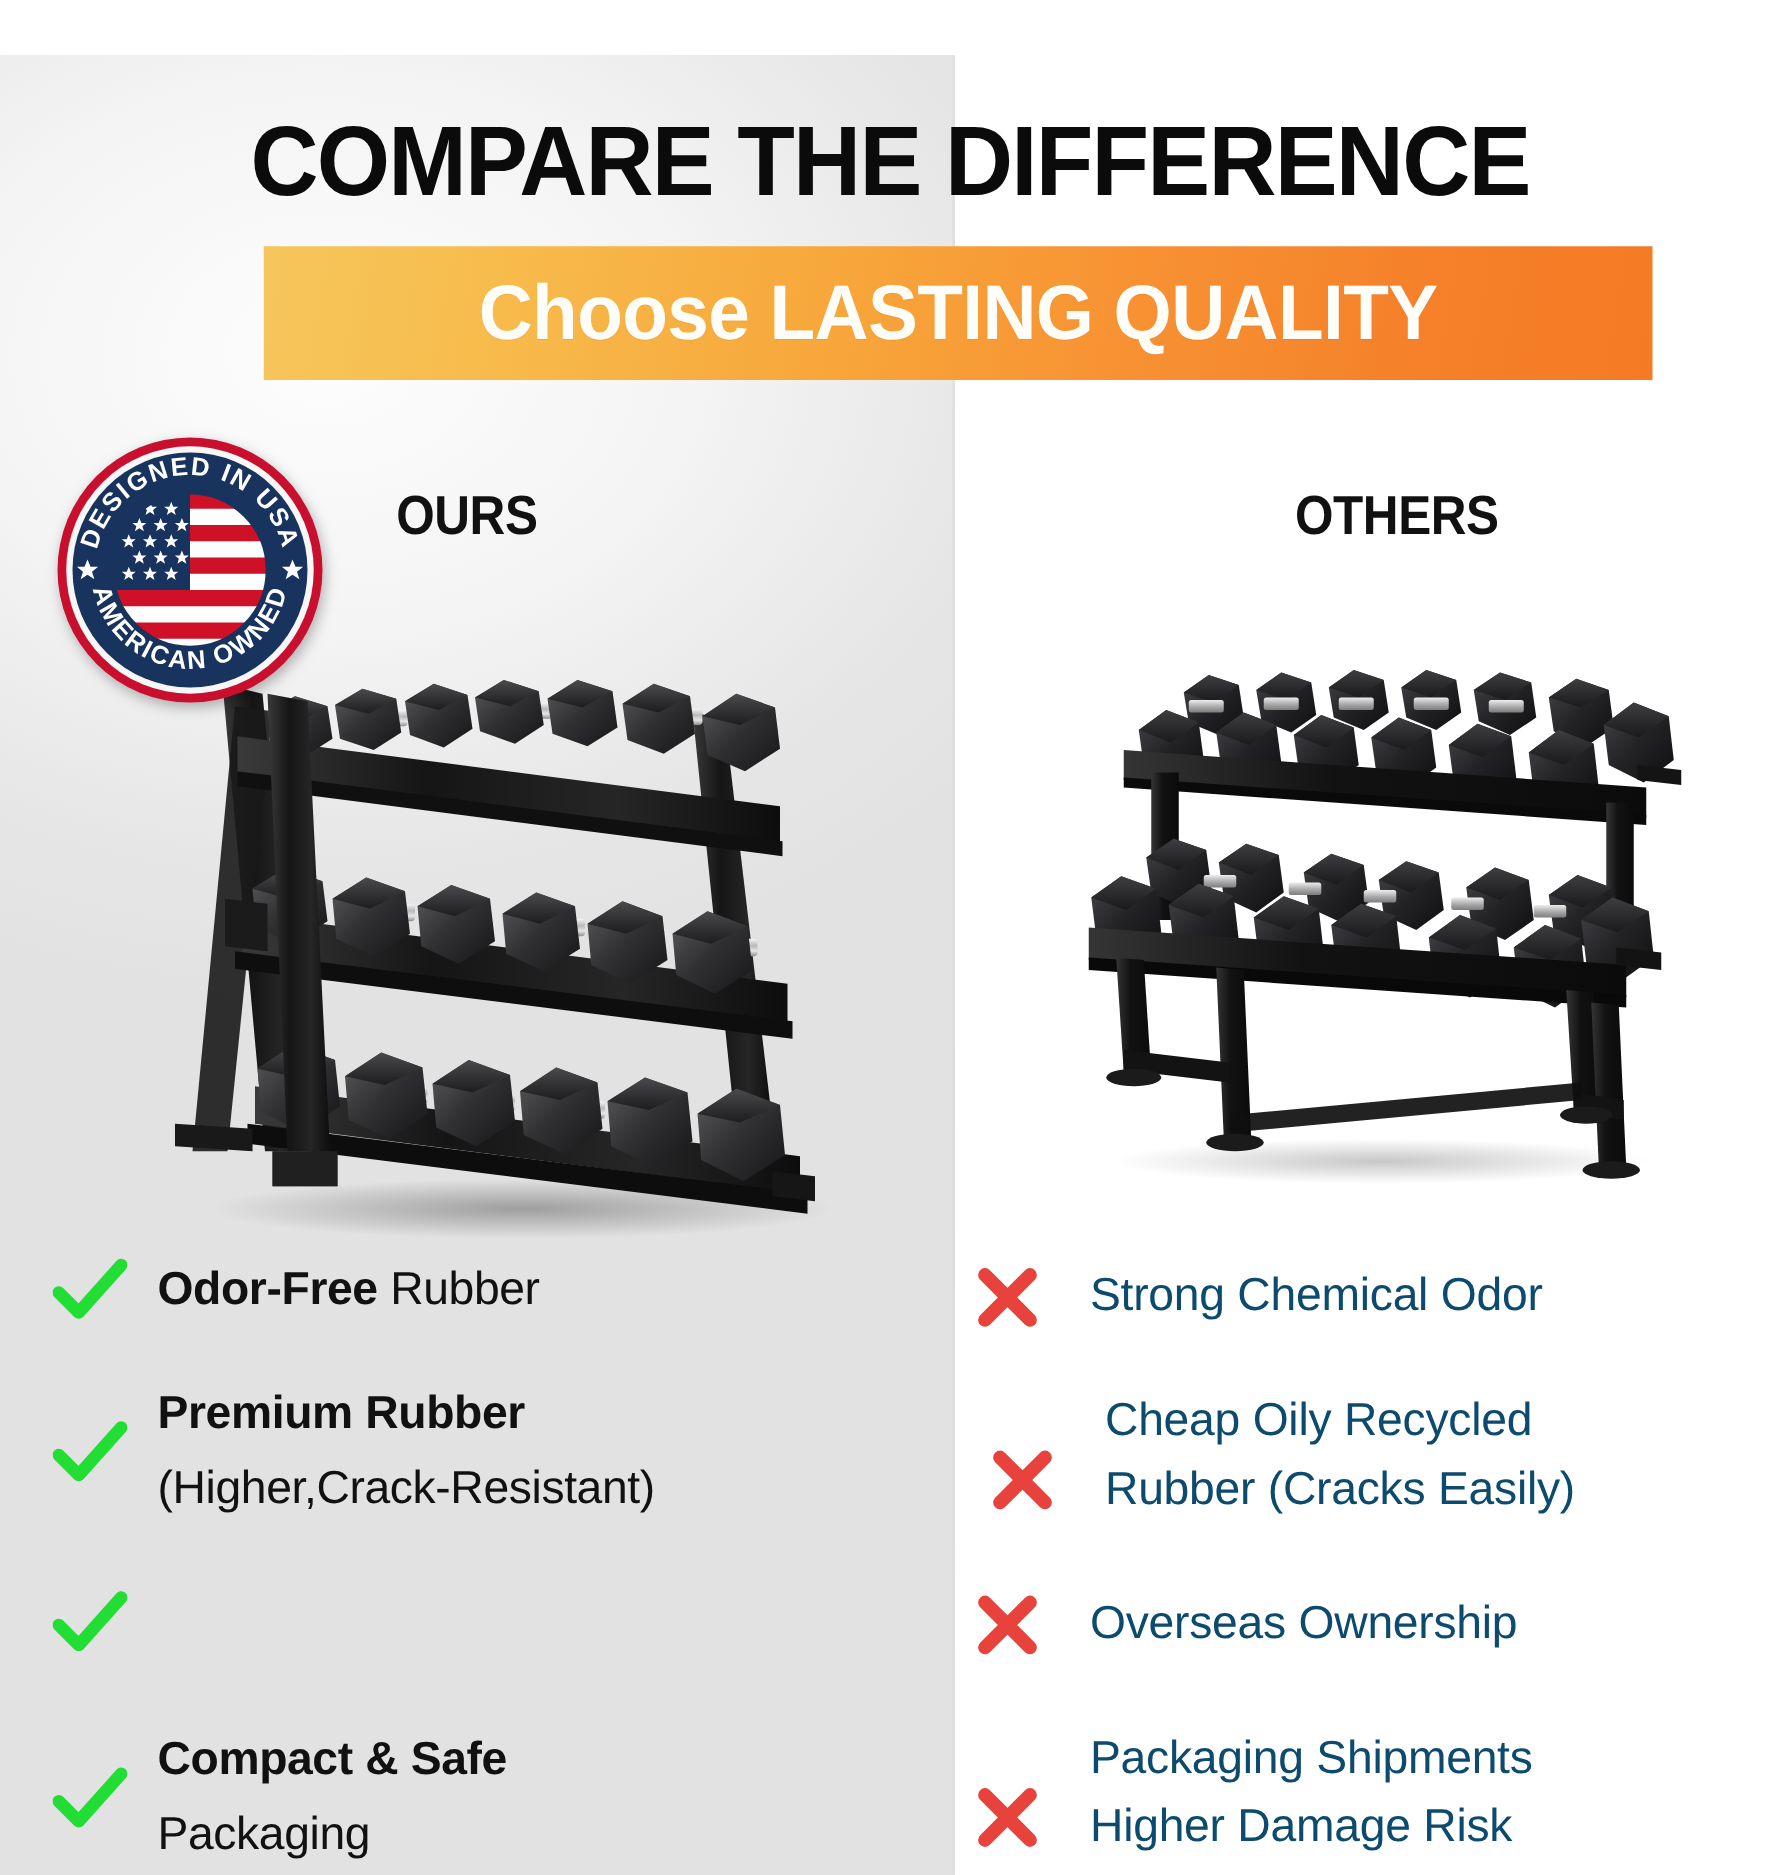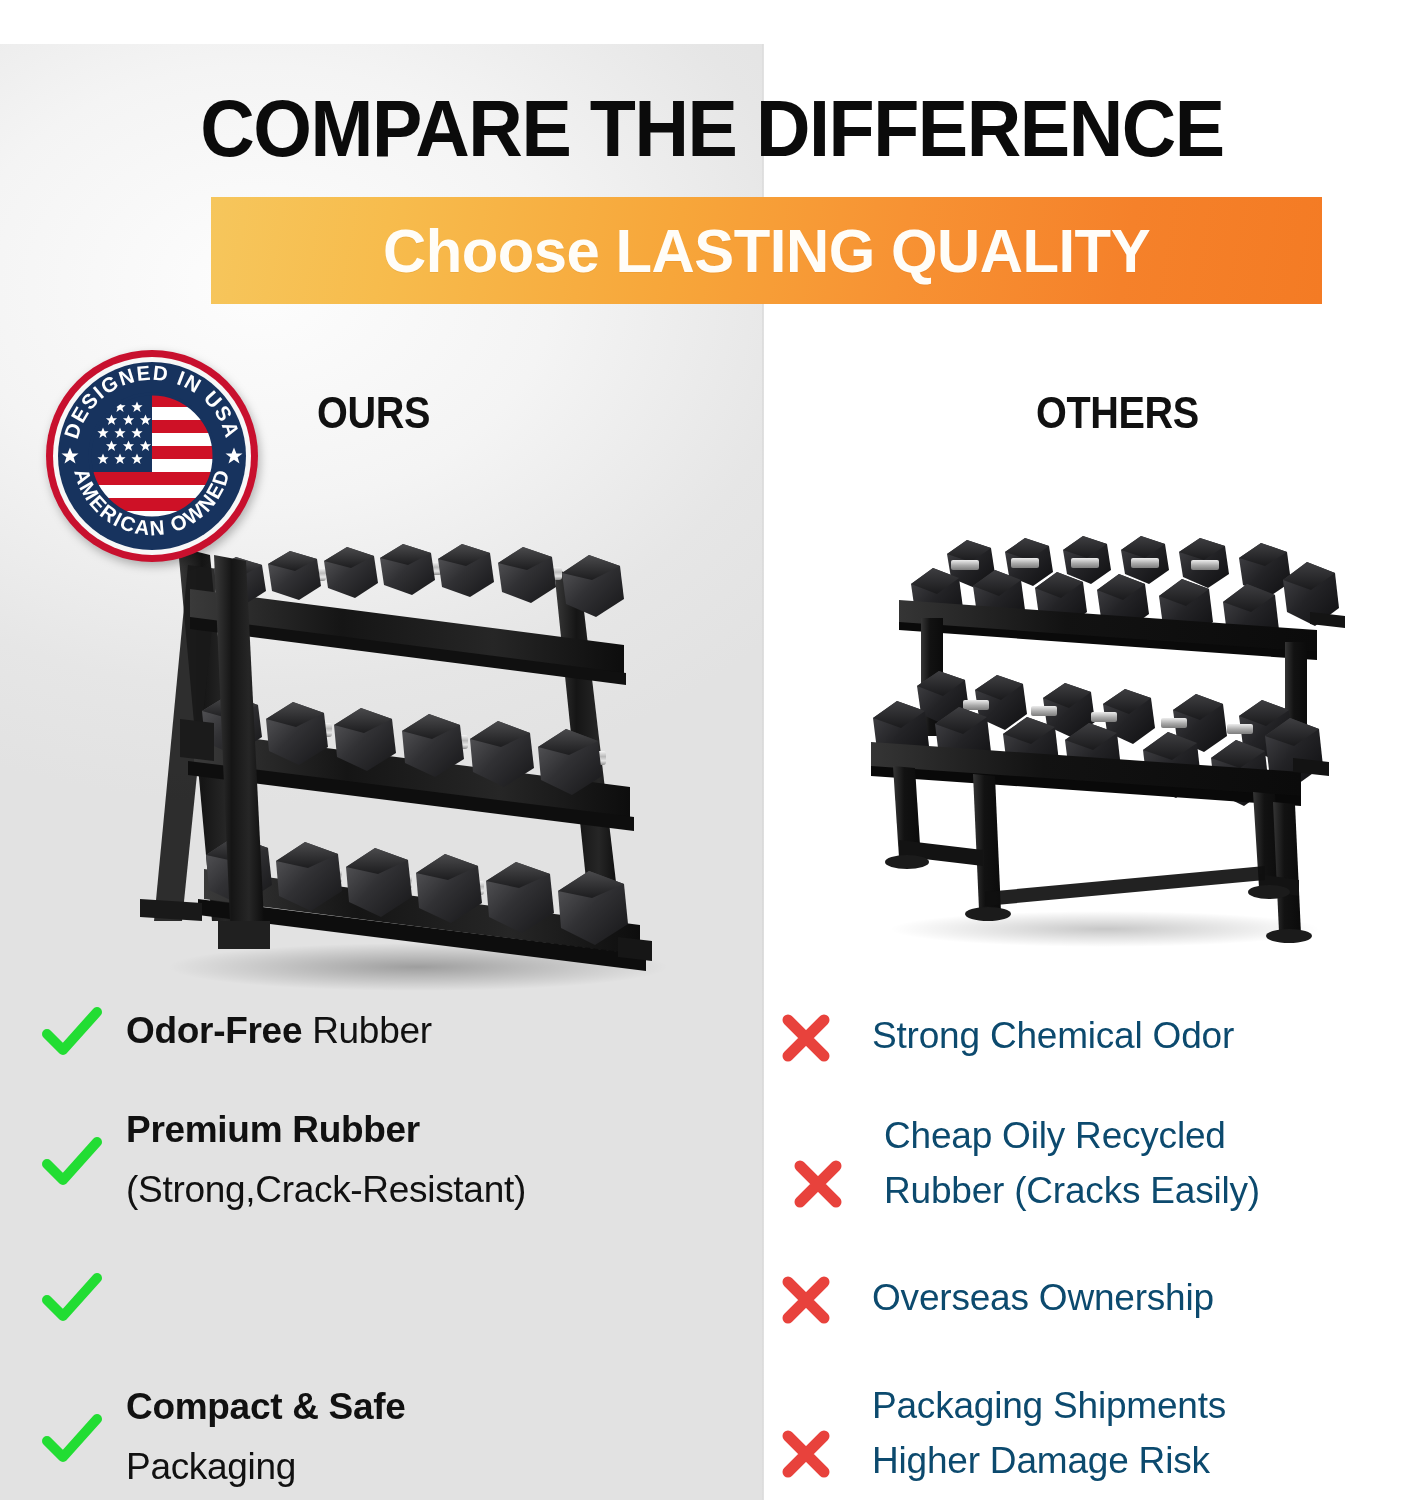--- a/index.html
+++ b/index.html
@@ -524,21 +524,21 @@
     </div>
 
     <div class="row" style="top:103px;left:0;">
       <span class="mark">
         <svg width="60" height="52" viewBox="0 0 60 52">
             <path d="M5 28 L21 44 L55 6" stroke="#22DD33" stroke-width="10" stroke-linecap="round" stroke-linejoin="round" fill="none"></path>
           </svg>
       </span>
       <span class="txt" style="margin-left:24px;margin-top:-3px;">
         <span class="b">Premium Rubber</span><span class="n"></span>
-        <span class="l2">(Strong,Crack-Resistant)</span>
+        <span class="l2">(Higher,Crack-Resistant)</span>
       </span>
     </div>
 
     <div class="row" style="top:266px;left:0;">
       <span class="mark">
         <svg width="60" height="52" viewBox="0 0 60 52">
             <path d="M5 28 L21 44 L55 6" stroke="#22DD33" stroke-width="10" stroke-linecap="round" stroke-linejoin="round" fill="none"></path>
           </svg>
       </span>
     </div>

